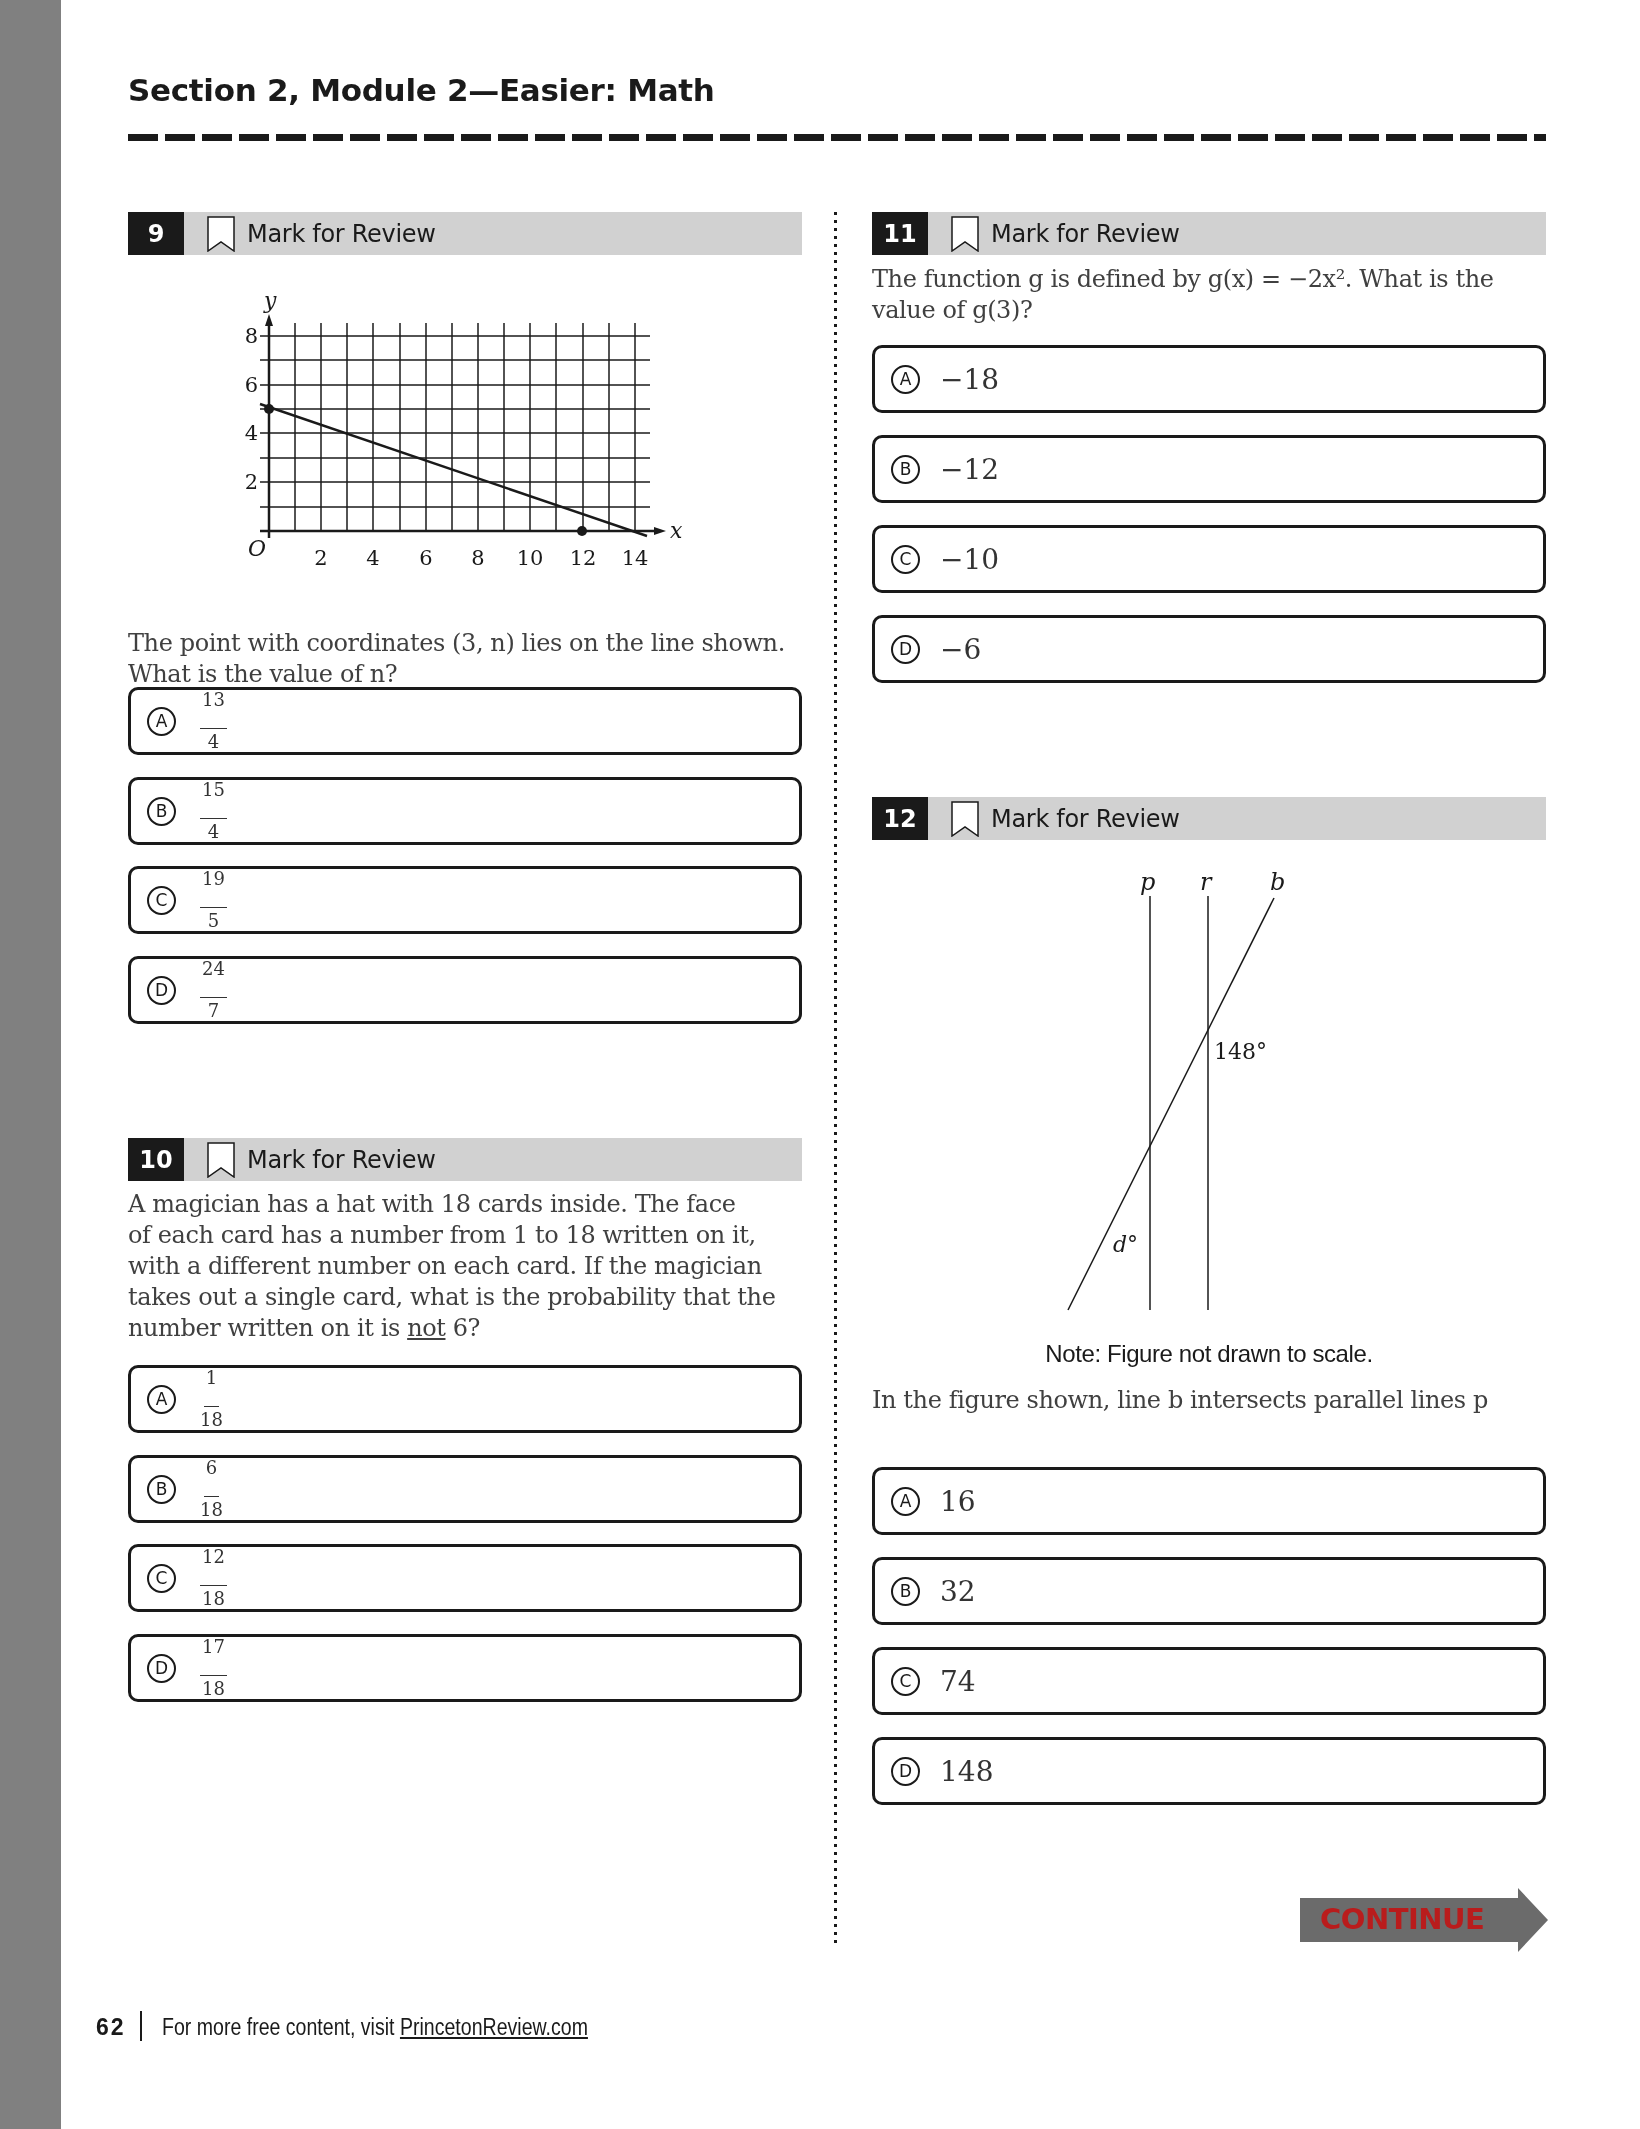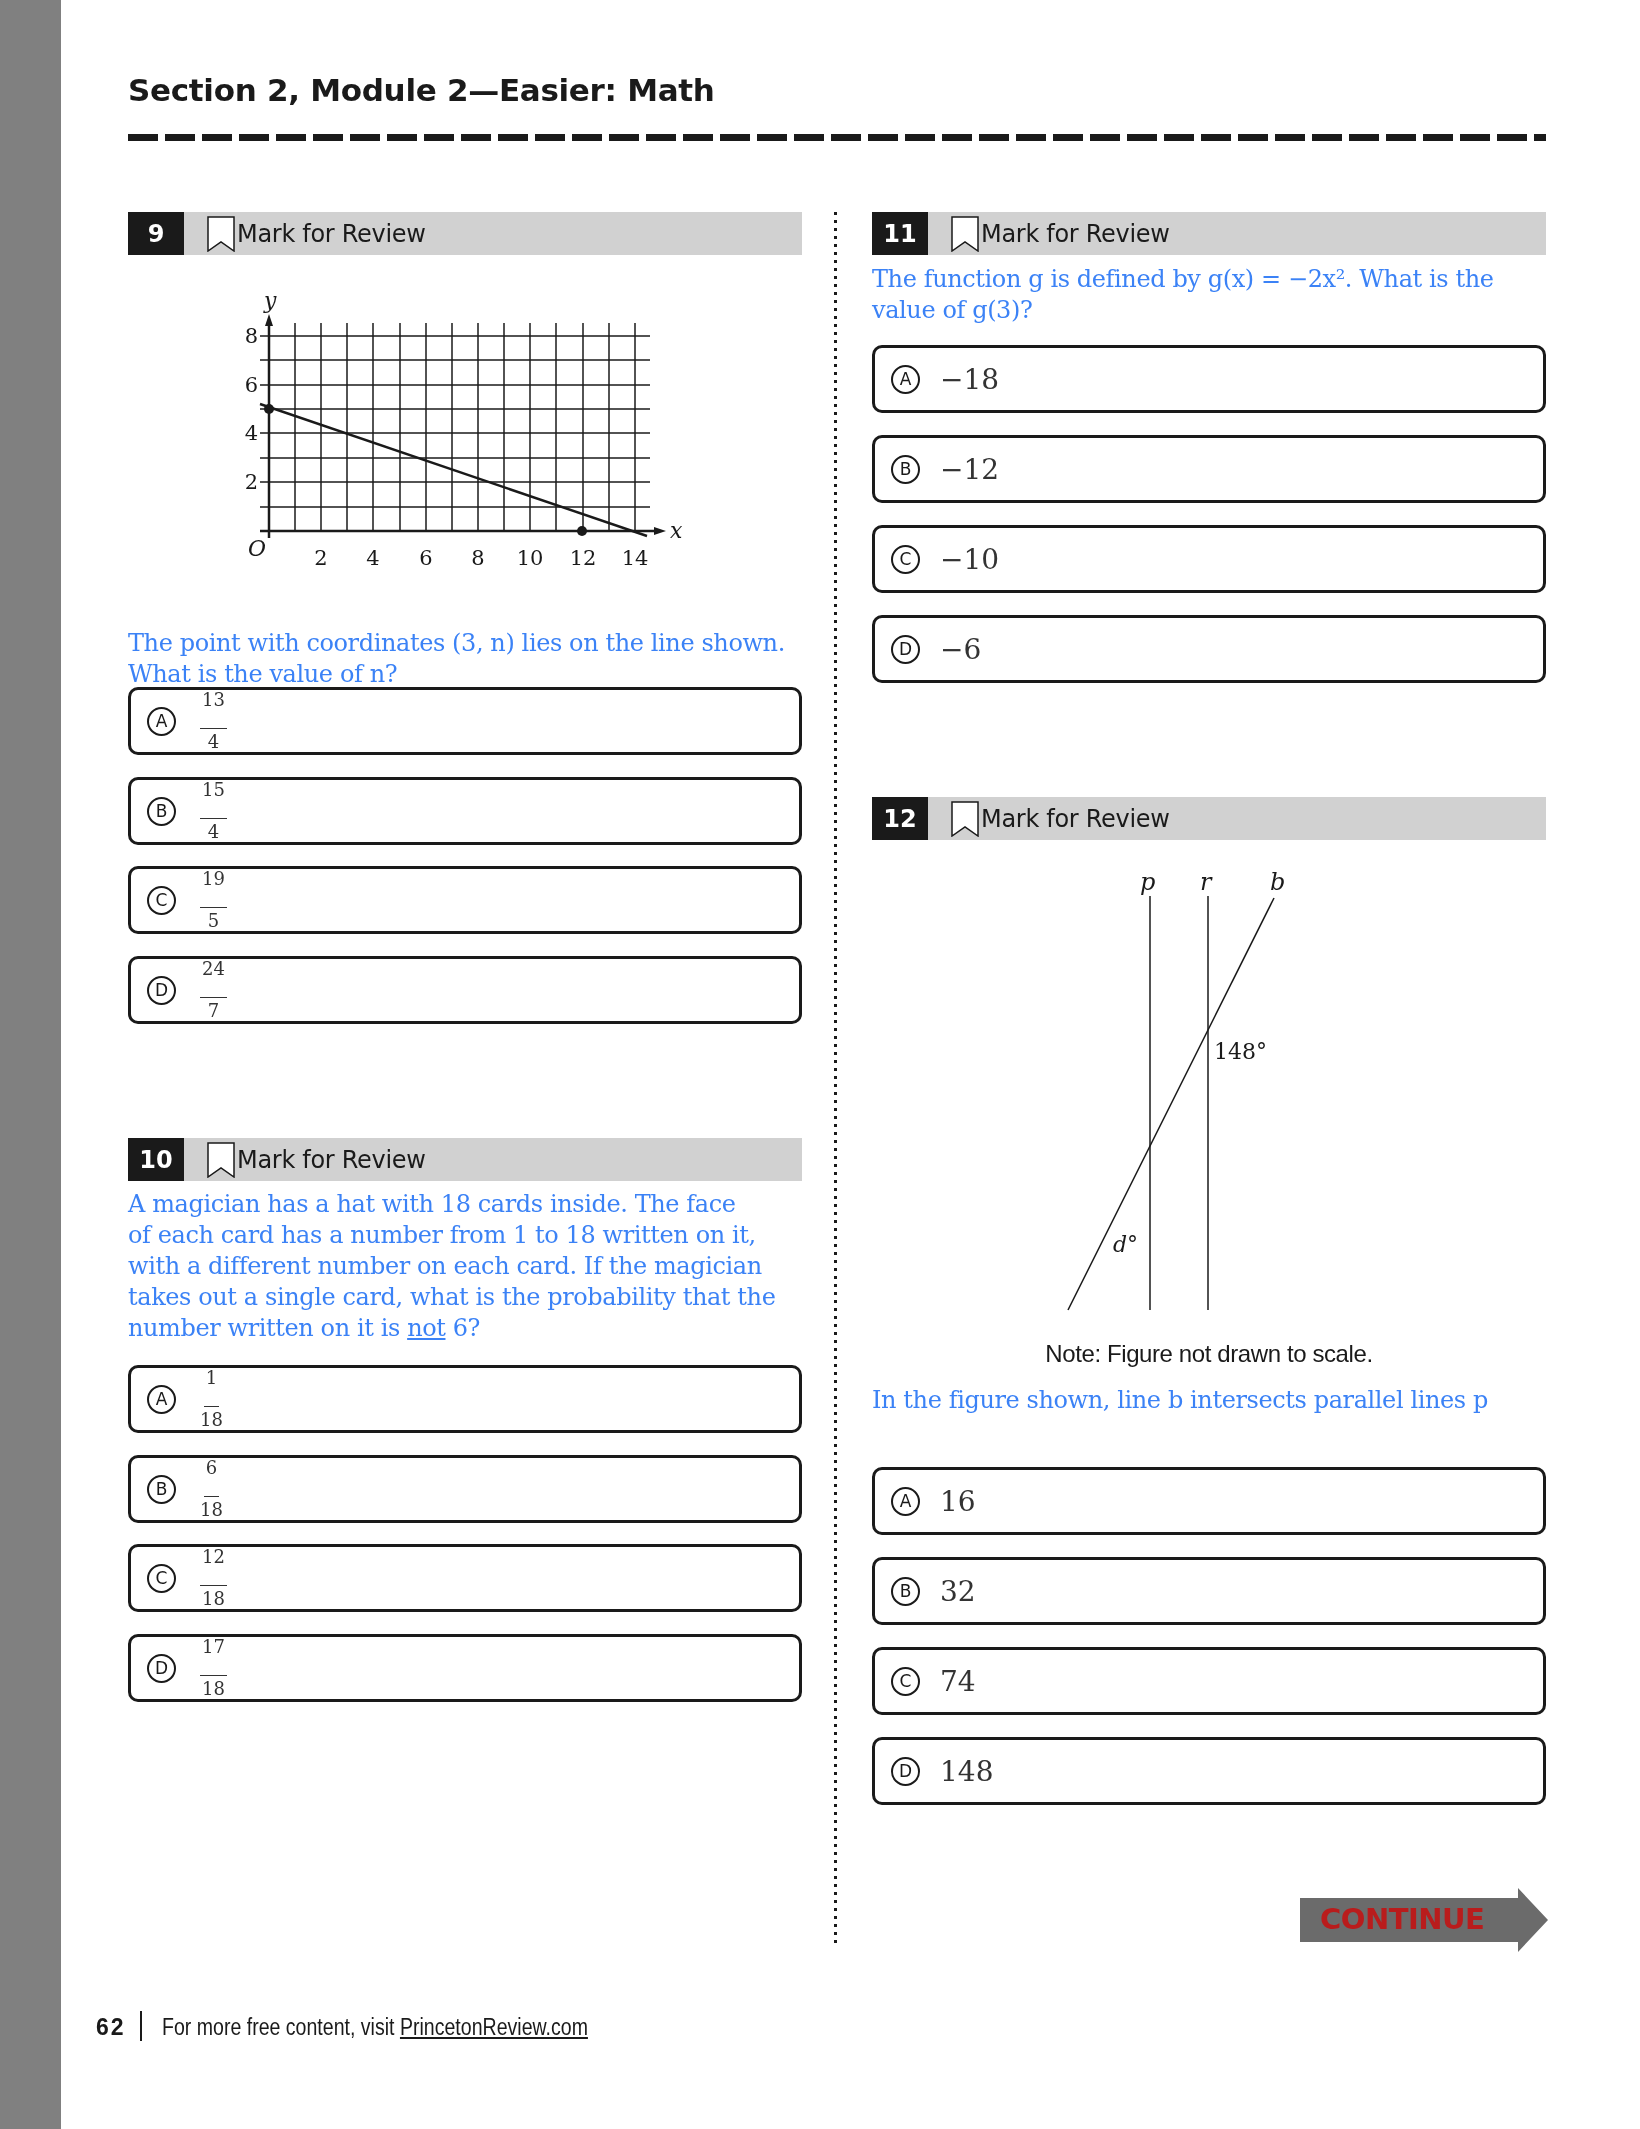--- a/index.html
+++ b/index.html
@@ -6,22 +6,22 @@
   body { width:1640px; height:2129px; position:relative; background:#ffffff; overflow:hidden; color:#1a1a1a; }
   .sidebar { position:absolute; left:0; top:0; width:61px; height:2129px; background:#808080; }
   .page-title { position:absolute; left:128px; top:72px; font-family:"DejaVu Sans", sans-serif; font-weight:bold; font-size:31px; letter-spacing:-0.3px; color:#1a1a1a; }
   .dash-rule { position:absolute; left:128px; top:134px; width:1418px; height:7px;
     background: repeating-linear-gradient(90deg, #1a1a1a 0 30px, transparent 30px 37px); }
   .divider { position:absolute; left:834px; top:212px; width:3px; height:1736px;
     background: repeating-linear-gradient(180deg, #1a1a1a 0 3px, transparent 3px 8px); }
   .qhead { position:absolute; height:43px; background:#d1d1d1; display:flex; align-items:center; }
   .qnum { width:56px; height:43px; background:#1a1a1a; color:#fff; font-family:"DejaVu Sans", sans-serif; font-weight:bold; font-size:24px; display:flex; align-items:center; justify-content:center; }
   .bookmark { margin-left:23px; width:28px; height:36px; display:flex; }
-  .mark-label { margin-left:2px; font-family:"DejaVu Sans", sans-serif; font-size:24px; color:#1a1a1a; letter-spacing:-0.3px; }
-  .qtext { position:absolute; font-family:"DejaVu Serif", serif; font-size:24px; line-height:31px; color:#3b82f6; letter-spacing:-0.4px; }
+  .mark-label { margin-left:12px; font-family:"DejaVu Sans", sans-serif; font-size:24px; color:#1a1a1a; letter-spacing:-0.3px; }
+  .qtext { position:absolute; font-family:"DejaVu Serif", serif; font-size:24px; line-height:31px; color:#404040; letter-spacing:-0.4px; }
   .opt { position:absolute; height:68px; border:3px solid #1a1a1a; border-radius:10px; box-sizing:border-box; display:flex; align-items:center; background:#fff; }
   .opt-letter { margin-left:16px; width:29px; height:29px; border:2.5px solid #1a1a1a; border-radius:50%; box-sizing:border-box; display:flex; align-items:center; justify-content:center; font-family:"DejaVu Sans", sans-serif; font-size:17px; }
   .opt-value { margin-left:20px; font-family:"DejaVu Serif", serif; font-size:28px; color:#333; }
   .frac { margin-left:24px; display:inline-flex; flex-direction:column; align-items:center; font-family:"DejaVu Serif", serif; font-size:18px; line-height:22px; color:#333; }
   .frac .num { border-bottom:1.5px solid #333; padding:0 2px 17px; }
   .frac .den { padding-top:2px; }
   .fig { position:absolute; }
   .note { position:absolute; left:872px; width:674px; text-align:center; top:1340px; font-family:Liberation Sans, sans-serif; font-size:24px; color:#1a1a1a; letter-spacing:-0.4px; }
   .continue { position:absolute; left:1300px; top:1888px; width:248px; height:64px; }
   .continue svg { position:absolute; left:0; top:0; }

